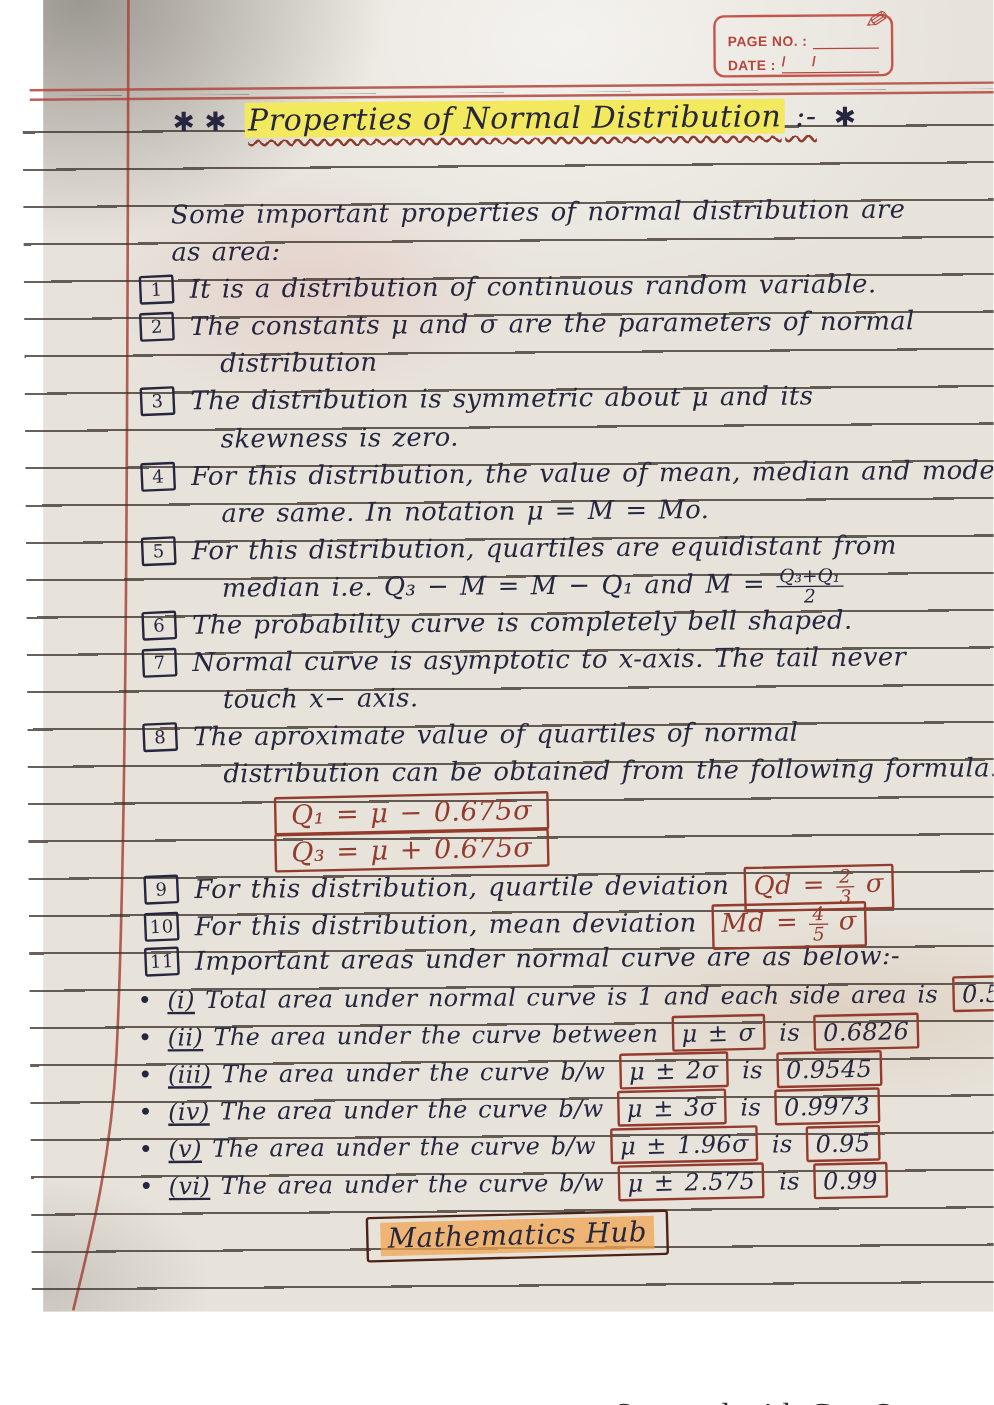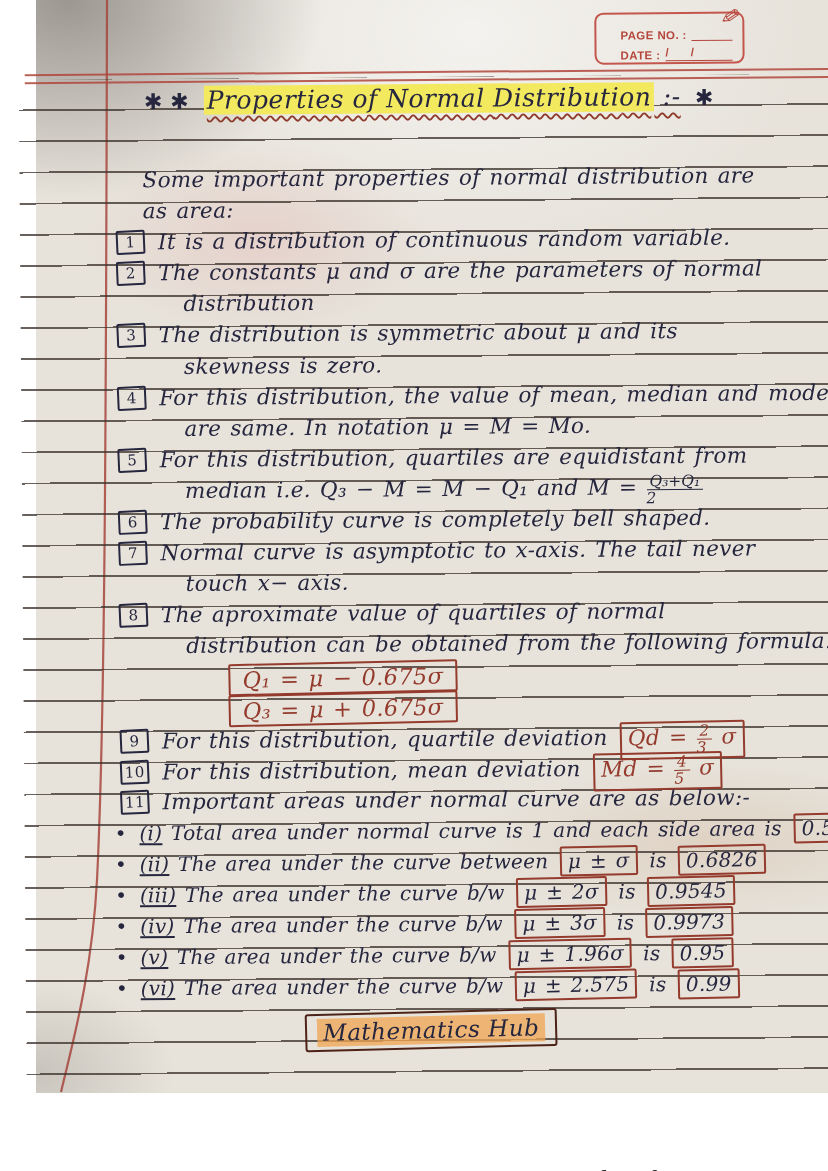--- a/index.html
+++ b/index.html
@@ -32,21 +32,21 @@
   .margin-svg{position:absolute;top:0;left:0;}
   
   .header-box{
     position:absolute;top:14px;left:562px;width:150px;height:52px;
     border:2px solid #c4574d;border-radius:9px;padding:7px 10px 4px 10px;
     box-sizing:border-box;color:#b5463c;
     font-family:"Liberation Sans",sans-serif;font-size:11.5px;font-weight:bold;
     letter-spacing:.4px;
   }
   .hb-row{display:flex;align-items:flex-end;height:20px;}
-  .hb-label{white-space:pre;margin-left:14px;}
+  .hb-label{white-space:pre;}
   .hb-line{flex:1;border-bottom:1.5px solid #b5463c;margin-left:5px;height:14px;}
   .hb-val{white-space:pre;}
   .pencil{
     position:absolute;top:-10px;right:2px;font-size:23px;color:#b5463c;
     transform:scaleX(-1) rotate(-12deg);font-weight:normal;
   }
   .title{
     position:absolute;top:84px;left:0;right:0;text-align:center;
     font-style:italic;font-size:25px;color:#26263f;letter-spacing:.5px;white-space:nowrap;
   }
@@ -71,21 +71,21 @@
     transform:rotate(-2deg);
   }
   .bullet-dot{font-style:normal;margin-right:4px;}
   .uline{text-decoration:underline;text-underline-offset:3px;}
   .redbox{
     display:inline-block;border:2.2px solid #943b2d;border-radius:2px;
     padding:0 6px;margin:0 3px;transform:rotate(-0.8deg);line-height:26px;
   }
   .red-ink{color:#943b2d;}
   .indent-formula .redbox{font-size:22.5px;padding:1px 12px;}
-  .frac{display:inline-block;vertical-align:-9px;line-height:1.05;
+  .frac{display:inline-block;vertical-align:-9px;text-align:center;line-height:1.05;
         font-size:0.72em;letter-spacing:0;}
   .frac-n{display:block;border-bottom:1.6px solid currentColor;padding:0 3px;}
   .frac-d{display:block;}
   
   .hub-box{
     position:absolute;top:1011px;left:50%;transform:translateX(-52%) rotate(-1deg);
     border:2.5px solid #4d2318;border-radius:3px;padding:4px 10px;
     font-style:italic;font-size:23px;color:#26263f;letter-spacing:.5px;white-space:nowrap;
   }
   .hub-hl{background:rgba(240,164,82,0.75);padding:1px 6px;}

